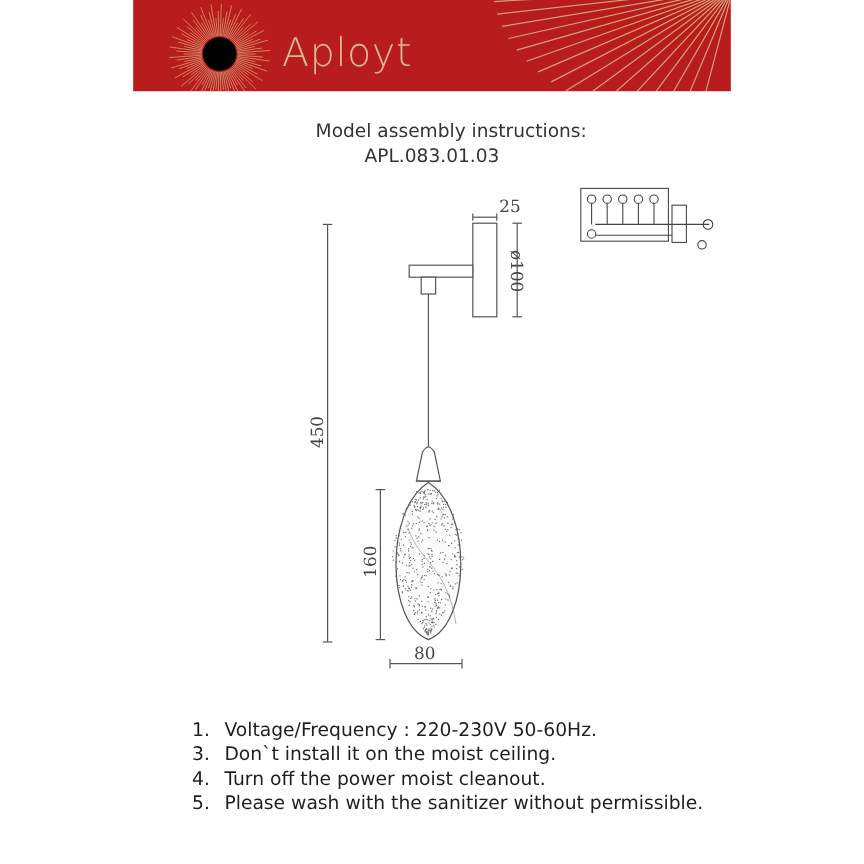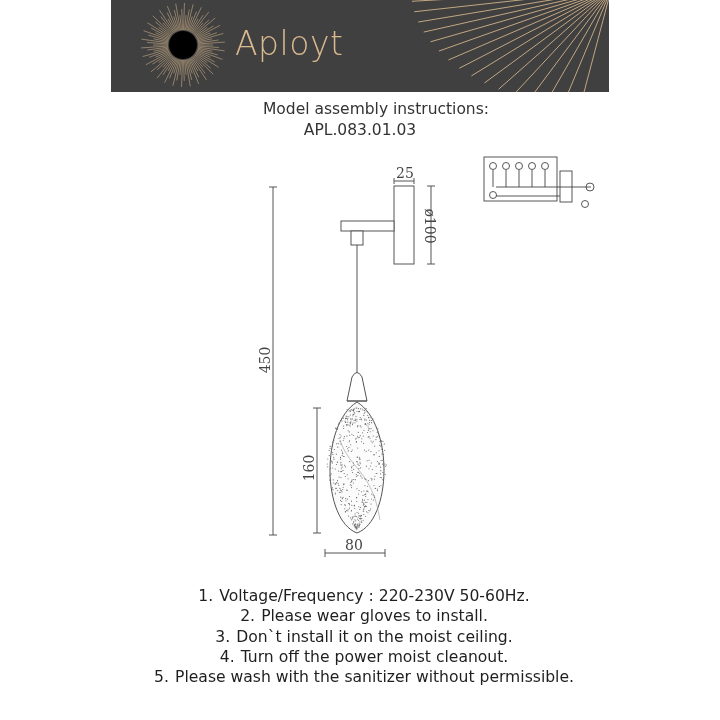--- a/index.html
+++ b/index.html
@@ -1,27 +1,27 @@
 <!DOCTYPE html>
 <html><head>
 <meta charset="utf-8">
 <style>
   html, body { margin:0; padding:0; background:#ffffff; }
   body { width:720px; height:720px; position:relative; overflow:hidden; font-family:"DejaVu Sans", sans-serif; color:#222; }
-  .banner { position:absolute; left:111px; top:0; width:498px; height:92px; background:#404040; overflow:hidden; }
+  .banner { position:absolute; left:111px; top:0; width:498px; height:76px; background:#b91c1c; overflow:hidden; }
   .banner svg { position:absolute; left:0; top:0; }
   .brand { position:absolute; left:124px; top:24px; font-family:"DejaVu Sans", sans-serif; font-weight:200; font-size:33px; color:#d9b98e; letter-spacing:0.5px; }
   .title { position:absolute; left:0; width:720px; text-align:center; font-size:15.5px; color:#333; line-height:22px; }
   .title.l1 { top:98px;padding-left:16px; }
   .title.l2 { top:119px; }
   .drawing { position:absolute; left:0; top:0; }
   .dim { position:absolute; font-family:"DejaVu Serif", serif; font-size:14px; color:#444; }
   .rot { transform:rotate(-90deg); transform-origin:center; }
   .rot90 { transform:rotate(90deg); transform-origin:center; }
-  .list { position:absolute; left:144px; top:582px; margin:4px; padding:0; list-style:none;text-align:center; }
+  .list { position:absolute; left:144px; top:582px; margin:16px; padding:0; list-style:none; }
   .list li { font-size:15.6px; line-height:20.3px; color:#1f1f1f; white-space:nowrap; }
   .list .num { display:inline-block; width:27px; }
 </style>
 </head>
 <body>
 
 <div class="banner">
   <svg width="498" height="92">
     <g stroke="#d9b98e" stroke-width="0.6" opacity="0.9" id="sun-rays">
         <line x1="87" y1="45" x2="102" y2="45"></line>
@@ -698,25 +698,24 @@
         <line x1="545" y1="170" x2="545" y2="187"></line>
       </g>
     <line x1="496" y1="187" x2="591" y2="187"></line>
     <line x1="496" y1="196" x2="560" y2="196"></line>
     <circle cx="590" cy="187" r="4"></circle>
     <circle cx="585" cy="204" r="3.5"></circle>
     <circle cx="493" cy="195" r="3.5"></circle>
   </g>
 </svg>
 
-<div class="dim" style="left:396px;top:165px;">25</div>
+<div class="dim" style="left:416px;top:165px;">25</div>
 <div class="dim rot90" style="left:412px;top:218px;">ø100</div>
 <div class="dim rot" style="left:252px;top:352px;">450</div>
 <div class="dim rot" style="left:296px;top:460px;">160</div>
 <div class="dim" style="left:345px;top:537px;text-align:center;">80</div>
 
 <ul class="list">
   <li><span class="num">1.</span><span>Voltage/Frequency : 220-230V 50-60Hz.</span></li>
-  <li><span class="num">2.</span><span>Please wear gloves to install.</span></li>
   <li><span class="num">3.</span><span>Don`t install it on the moist ceiling.</span></li>
   <li><span class="num">4.</span><span>Turn off the power moist cleanout.</span></li>
   <li><span class="num">5.</span><span>Please wash with the sanitizer without permissible.</span></li>
 </ul>
 
 </body></html>

